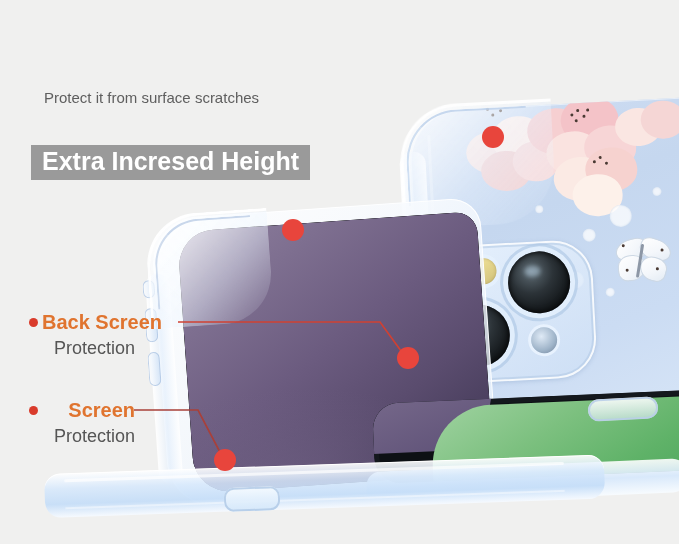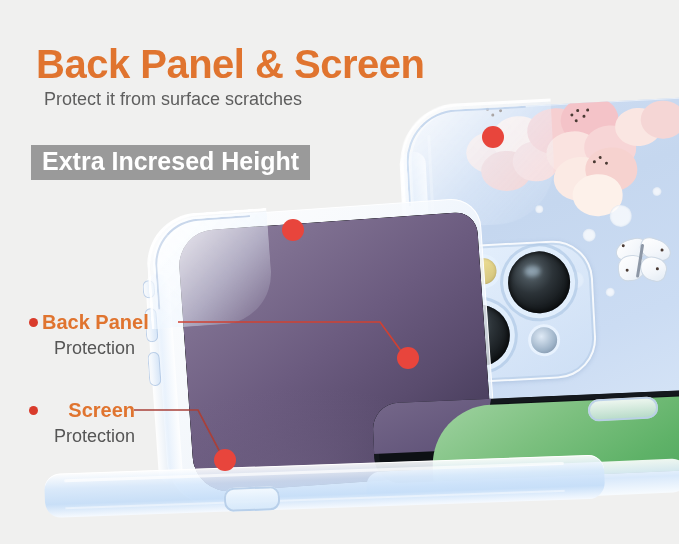--- a/index.html
+++ b/index.html
@@ -14,21 +14,21 @@
 
   
   .title{
     position:absolute;left:36px;top:44px;
     font-size:40px;font-weight:bold;
     color:#e0742f;letter-spacing:-0.5px;
     white-space:nowrap;line-height:1;
   }
   .subtitle{
     position:absolute;left:44px;top:89px;
-    font-size:18px;color:#5e5e5e;white-space:nowrap;
+    font-size:15px;color:#5e5e5e;white-space:nowrap;
   }
   .badge{
     position:absolute;left:31px;top:145px;
     background:#9a9a9a;color:#ffffff;
     font-size:25px;font-weight:bold;
     padding:2px 11px 4px 11px;
     white-space:nowrap;line-height:1.15;
   }
 
   
@@ -349,28 +349,27 @@
   <svg id="connectors" viewBox="0 0 679 544">
     <polyline points="178,322 380,322 404,355" fill="none" stroke="#cf4133" stroke-width="1.7"></polyline>
     <polyline points="134,410 198,410 222,456" fill="none" stroke="#a8403a" stroke-width="1.7"></polyline>
   </svg>
 
   <div class="dot" style="left:482px;top:126px;width:22px;height:22px;"></div>
   <div class="dot" style="left:282px;top:219px;width:22px;height:22px;"></div>
   <div class="dot" style="left:397px;top:347px;width:22px;height:22px;"></div>
   <div class="dot" style="left:214px;top:449px;width:22px;height:22px;"></div>
 
-  <div class="title">Back Panel &amp; Screen</div>
   <div class="subtitle">Protect it from surface scratches</div>
   <div class="badge">Extra Incresed Height</div>
 
   <div class="callout" id="callout-back">
     <div class="hd">
       <span class="bullet"></span>
-      <span>Back Panel</span>
+      <span>Back Screen</span>
     </div>
     <div class="sub">Protection</div>
   </div>
 
   <div class="callout" id="callout-screen">
     <div class="hd">
       <span class="bullet"></span>
       <span>Screen</span>
     </div>
     <div class="sub">Protection</div>

